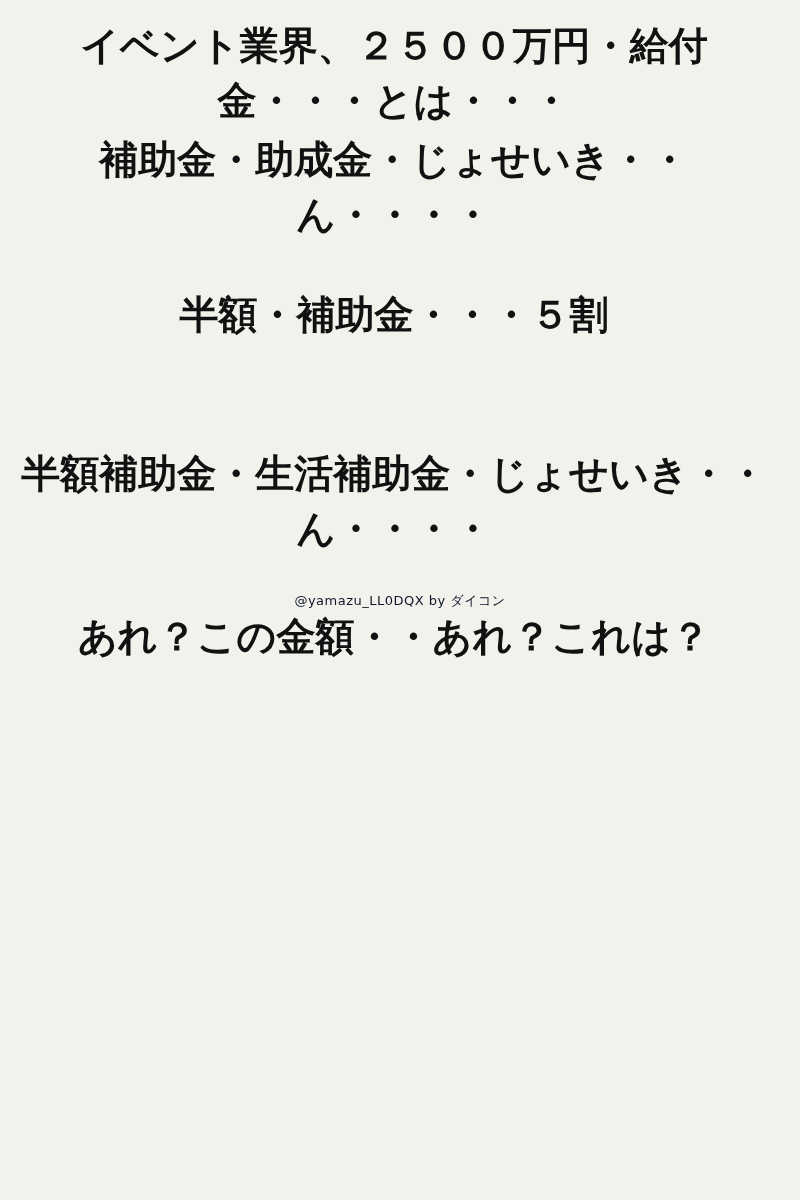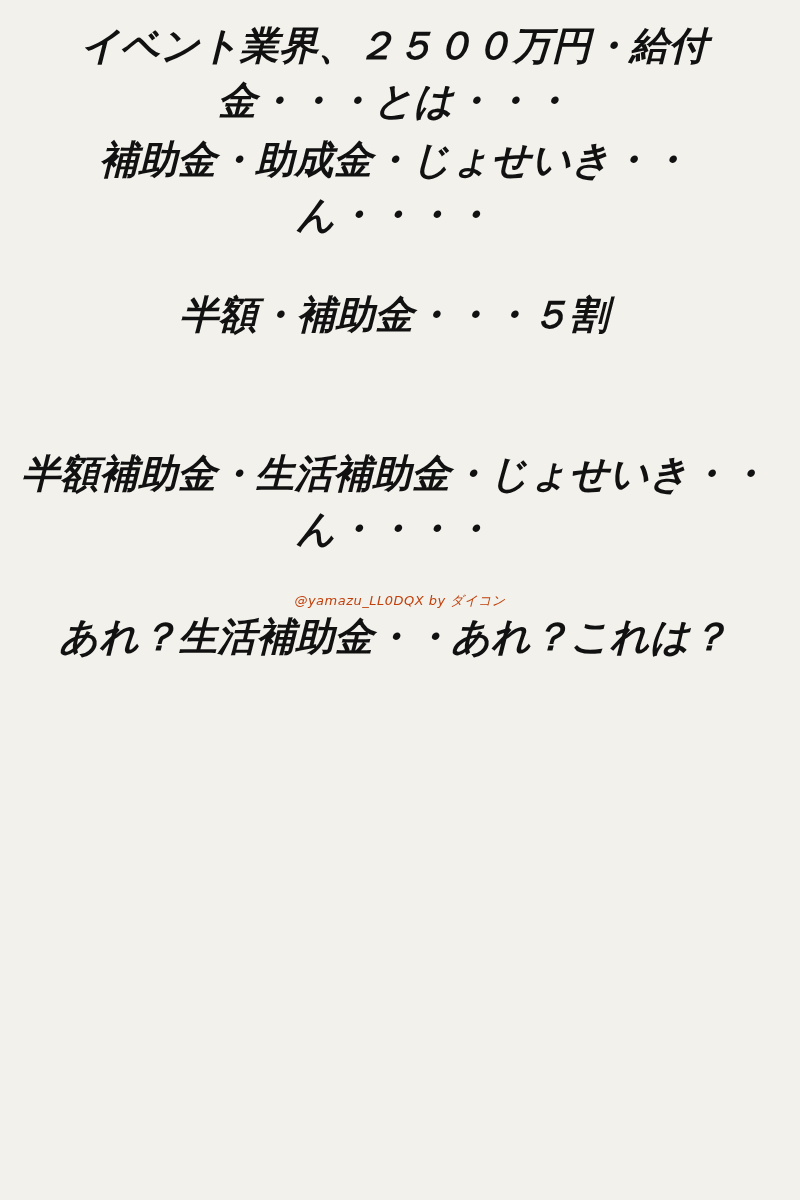--- a/index.html
+++ b/index.html
@@ -13,21 +13,20 @@
     font-family: "DejaVu Sans", "Liberation Sans", sans-serif;
     overflow: hidden;
   }
   .page {
     position: relative;
     width: 800px;
     height: 1200px;
     background: #f2f1ec;
     box-sizing: border-box;
     padding: 18px 28px 0 16px;
-    font-style: italic;
   }
   .block {
     text-align: center;
     color: #111111;
     font-weight: 700;
     font-size: 39px;
     line-height: 1.42;
     letter-spacing: 0px;
     word-break: break-all;
   }
@@ -36,21 +35,21 @@
   }
   .spacer-md { height: 44px; }
   .spacer-lg { height: 52px; }
   .watermark {
     position: absolute;
     left: 0;
     right: 0;
     top: 592px;
     text-align: center;
     font-size: 13px;
-    color: #c2410c;
+    color: #0f172a;
     font-weight: 400;
     letter-spacing: 0.5px;
   }
 </style>
 </head>
 <body>
 
 <div class="page">
 
   <div class="block">イベント業界、２５００万円・給付金・・・とは・・・</div>
@@ -62,17 +61,17 @@
 
   <div class="spacer-lg"></div>
 
 
   <div class="spacer-lg"></div>
 
   <div class="block">半額補助金・生活補助金・じょせいき・・ん・・・・</div>
 
   <div class="spacer-lg"></div>
 
-  <div class="block">あれ？生活補助金・・あれ？これは？</div>
+  <div class="block">あれ？この金額・・あれ？これは？</div>
 
   <div class="watermark">@yamazu_LL0DQX by ダイコン</div>
 
 </div>
 
 </body></html>

